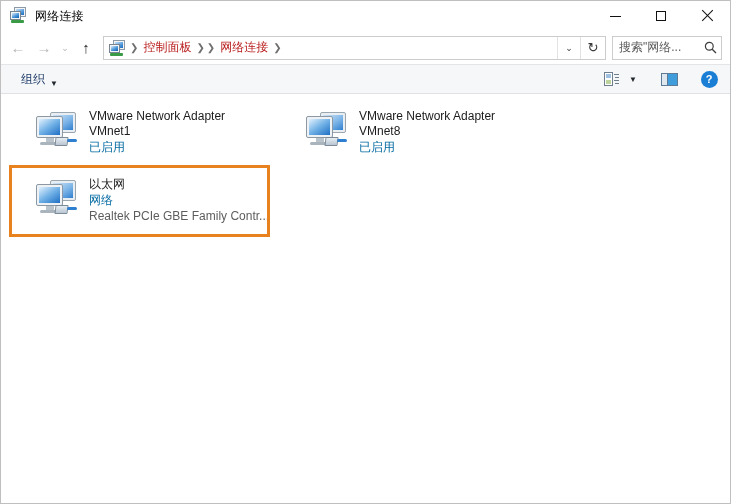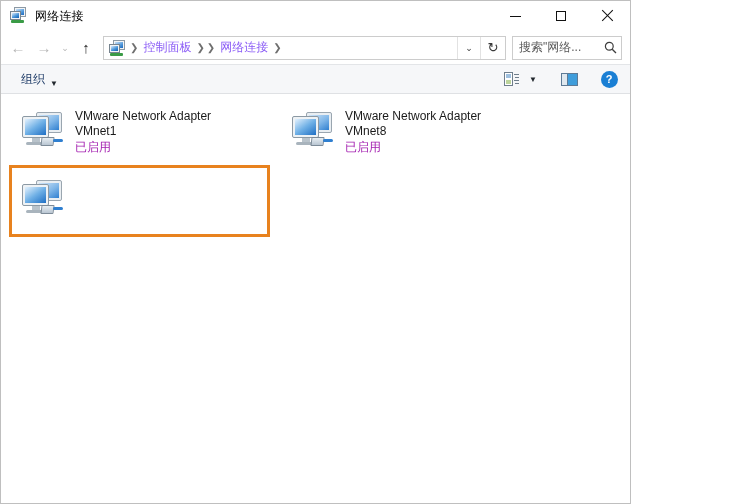--- a/index.html
+++ b/index.html
@@ -5,21 +5,21 @@
   html,body{margin:0;padding:0;}
   body{
     width:731px;height:504px;
     background:#ffffff;
     font-family:"Liberation Sans","DejaVu Sans",sans-serif;
     -webkit-font-smoothing:antialiased;
     overflow:hidden;
   }
   .window{
     position:relative;
-    width:631px;height:504px;
+    width:731px;height:504px;
     background:#ffffff;
     border:1px solid #bfbfbf;
     box-sizing:border-box;
     display:flex;flex-direction:column;
   }
 
   
   .titlebar{
     height:30px;min-height:30px;
     background:#ffffff;
@@ -65,21 +65,21 @@
   .navbtn.small{width:16px;font-size:9px;}
   .addressbar{
     flex:1 1 auto;height:24px;margin:0 2px 0 4px;
     border:1px solid #cccccc;background:#ffffff;
     display:flex;align-items:center;
     box-sizing:border-box;overflow:hidden;
   }
   .addr-icon{width:16px;height:16px;margin:0 4px 0 5px;position:relative;flex:0 0 auto;}
   .crumbs{display:flex;align-items:center;flex:1 1 auto;overflow:hidden;}
   .crumb{
-    font-size:12px;color:#8b5cf6;padding:1px 4px;white-space:nowrap;
+    font-size:12px;color:#b91c1c;padding:1px 4px;white-space:nowrap;
   }
   .crumb-sep{
     font-size:10px;color:#6f6f6f;padding:0 1px;line-height:1;
   }
   .addr-tools{display:flex;align-items:center;flex:0 0 auto;}
   .addr-chevron{
     width:22px;height:22px;display:flex;align-items:center;justify-content:center;
     color:#3a3a3a;font-size:9px;border-left:1px solid #e2e2e2;
   }
   .addr-refresh{
@@ -170,39 +170,39 @@
     background:#1a7fd4;color:#ffffff;
     display:flex;align-items:center;justify-content:center;
     font-size:11px;font-weight:bold;line-height:1;
   }
 
   
   .content{
     flex:1 1 auto;background:#ffffff;position:relative;overflow:hidden;
   }
   .tiles{
-    position:absolute;left:12px;top:10px;right:0;
+    position:absolute;left:26px;top:10px;right:0;
     display:flex;flex-wrap:wrap;
   }
   .tile{
     width:255px;height:62px;
     display:flex;align-items:flex-start;
     padding:3px 2px 2px 6px;box-sizing:border-box;
     margin-right:0;
   }
   .tile.wide{width:270px;}
   .tile-icon{
     width:48px;height:44px;flex:0 0 auto;position:relative;margin-right:8px;margin-top:2px;
   }
   .tile-text{flex:1 1 auto;min-width:0;padding-top:2px;}
   .tile-name{
     font-size:12px;color:#1a1a1a;line-height:15px;white-space:pre-line;
   }
   .tile-sub{
-    font-size:12px;color:#a21caf;line-height:16px;white-space:nowrap;
+    font-size:12px;color:#0369a1;line-height:16px;white-space:nowrap;
     overflow:hidden;text-overflow:ellipsis;
   }
   .tile-sub2{
     font-size:12px;color:#5d5d5d;line-height:16px;white-space:nowrap;
     overflow:hidden;text-overflow:ellipsis;
   }
 
   
   .naicon{position:absolute;inset:0;}
   .naicon .mon-back{
@@ -448,20 +448,25 @@
                 <span class="scr"></span>
               </span>
             <span class="stand"></span>
               <span class="base"></span>
             <span class="plug">
                 <span class="body"></span>
                 <span class="cord"></span>
               </span>
           </span>
         </div>
+        <div class="tile-text">
+          <div class="tile-name">以太网</div>
+          <div class="tile-sub">网络</div>
+          <div class="tile-sub2">Realtek PCIe GBE Family Contr...</div>
+        </div>
       </div>
 
     </div>
 
     <div class="highlight" style="left: 8px; top: 71px; width: 261px; height: 72px; border-color: rgb(232, 130, 30);"></div>
   </div>
 
 </div>
 
 </body></html>

